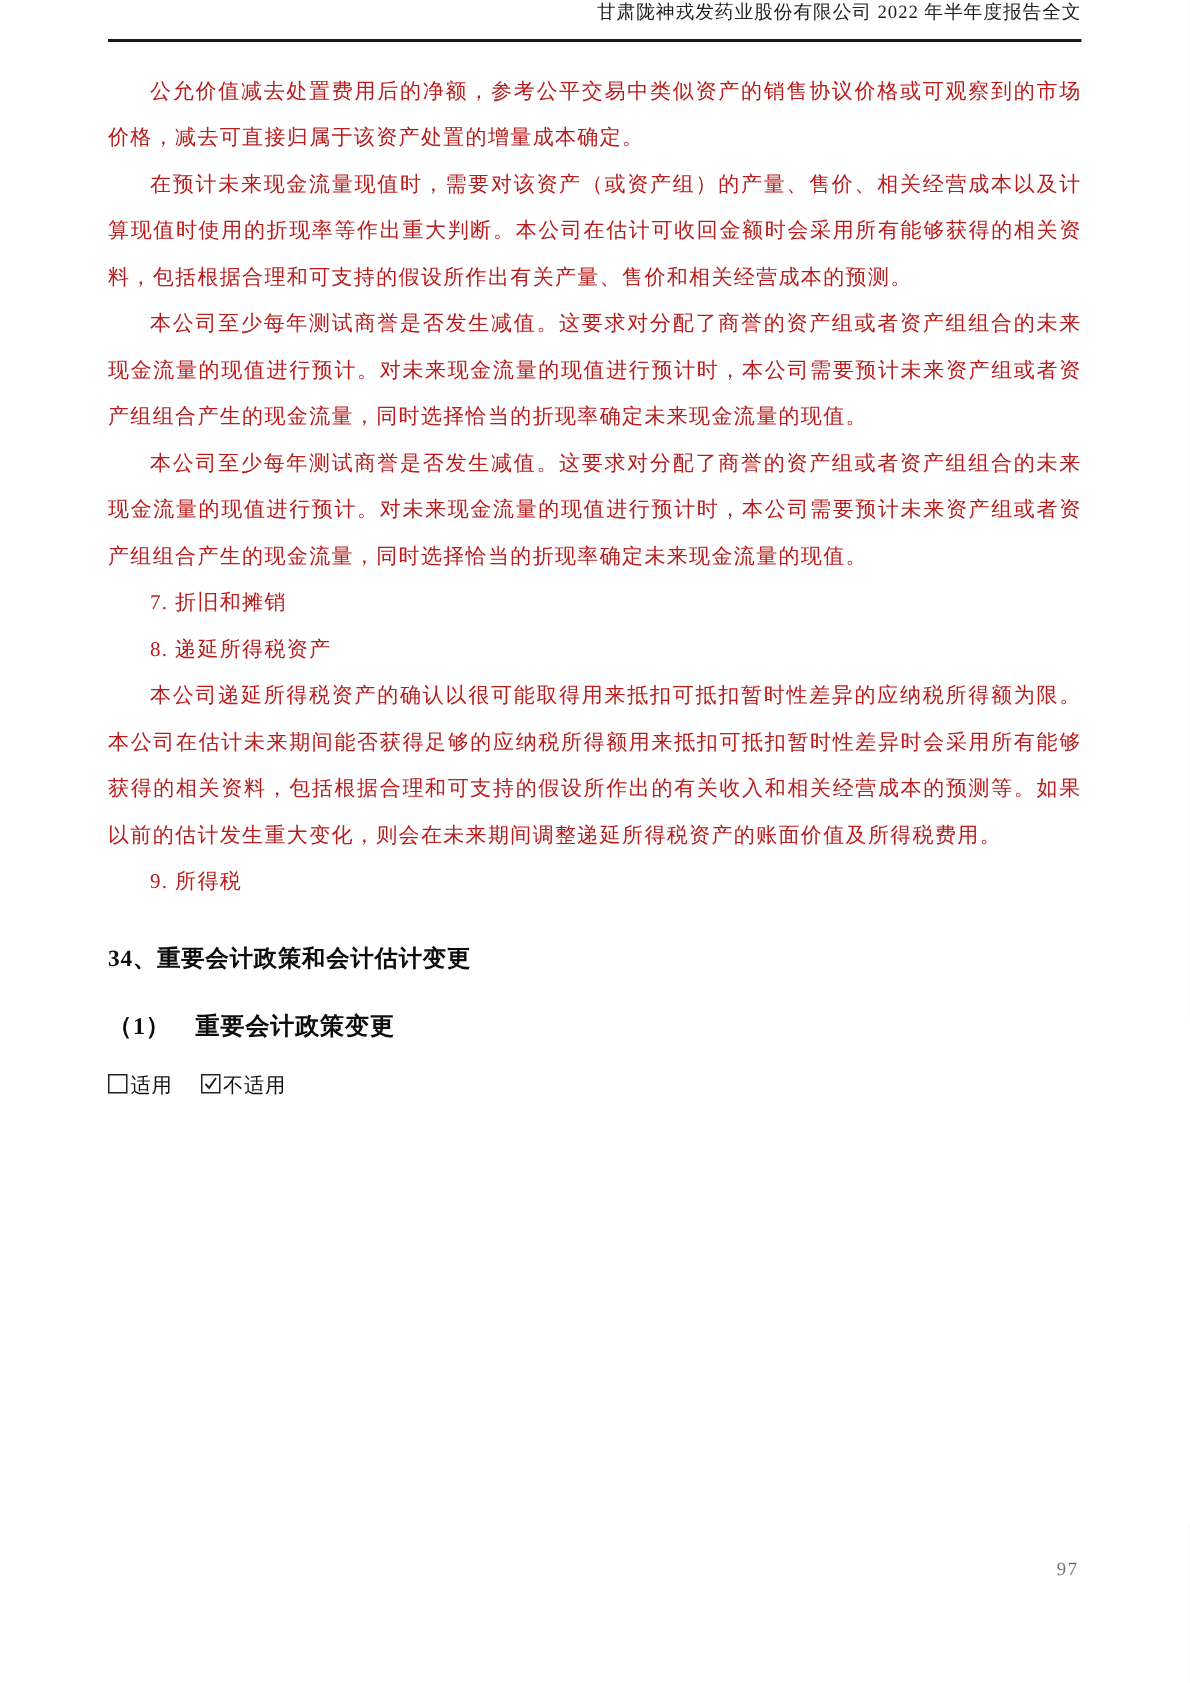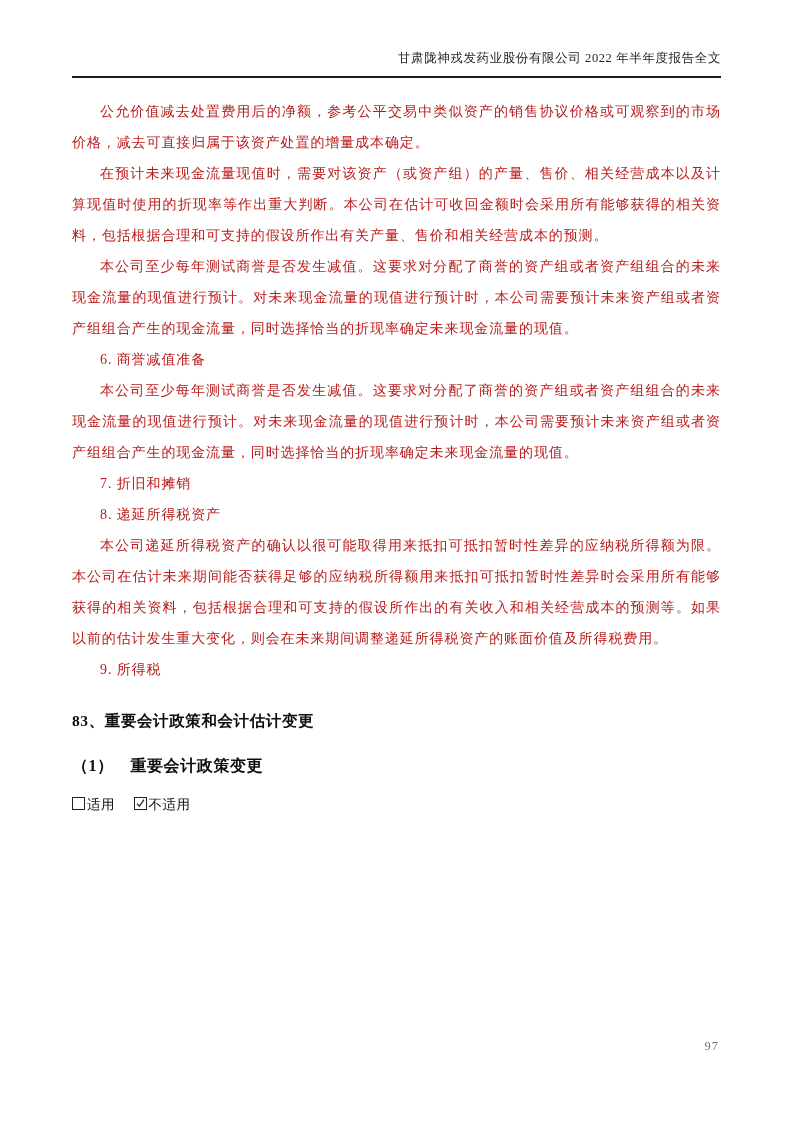--- a/index.html
+++ b/index.html
@@ -8,21 +8,20 @@
     position:relative;
     width:793px; height:1122px;
     margin:0 auto;
     background:#ffffff;
     font-family:"Liberation Serif","DejaVu Serif",serif;
     color:#111111;
     overflow:hidden;
   }
   .margins { margin:0 72px; }
   .header-row {
-    padding-top:50px;
     padding-bottom:9px;
     text-align:right;
     font-size:12.5px;
     letter-spacing:0.6px;
     border-bottom:2px solid #1a1a1a;
     color:#1f1f1f;
   }
   .body-text {
     margin-top:18px;
     font-size:14px;
@@ -86,29 +85,28 @@
   <div class="margins">
 
     <div class="header-row">
       <span>甘肃陇神戎发药业股份有限公司 2022 年半年度报告全文</span>
     </div>
 
     <div class="body-text">
       <p class="para">公允价值减去处置费用后的净额，参考公平交易中类似资产的销售协议价格或可观察到的市场价格，减去可直接归属于该资产处置的增量成本确定。</p>
       <p class="para">在预计未来现金流量现值时，需要对该资产（或资产组）的产量、售价、相关经营成本以及计算现值时使用的折现率等作出重大判断。本公司在估计可收回金额时会采用所有能够获得的相关资料，包括根据合理和可支持的假设所作出有关产量、售价和相关经营成本的预测。</p>
       <p class="para">本公司至少每年测试商誉是否发生减值。这要求对分配了商誉的资产组或者资产组组合的未来现金流量的现值进行预计。对未来现金流量的现值进行预计时，本公司需要预计未来资产组或者资产组组合产生的现金流量，同时选择恰当的折现率确定未来现金流量的现值。</p>
-      <p class="h-num">6. 商誉减值准备</p>
       <p class="para">本公司至少每年测试商誉是否发生减值。这要求对分配了商誉的资产组或者资产组组合的未来现金流量的现值进行预计。对未来现金流量的现值进行预计时，本公司需要预计未来资产组或者资产组组合产生的现金流量，同时选择恰当的折现率确定未来现金流量的现值。</p>
       <p class="h-num">7. 折旧和摊销</p>
       <p class="h-num">8. 递延所得税资产</p>
       <p class="para">本公司递延所得税资产的确认以很可能取得用来抵扣可抵扣暂时性差异的应纳税所得额为限。本公司在估计未来期间能否获得足够的应纳税所得额用来抵扣可抵扣暂时性差异时会采用所有能够获得的相关资料，包括根据合理和可支持的假设所作出的有关收入和相关经营成本的预测等。如果以前的估计发生重大变化，则会在未来期间调整递延所得税资产的账面价值及所得税费用。</p>
       <p class="h-num">9. 所得税</p>
     </div>
 
-    <h2 class="sec-heading">83、重要会计政策和会计估计变更</h2>
+    <h2 class="sec-heading">34、重要会计政策和会计估计变更</h2>
 
     <h3 class="sub-heading">（1）　重要会计政策变更</h3>
 
     <div class="cb-line">
       <span class="cb-item"><span class="cb-box"></span><span>适用</span></span>
       <span class="cb-item"><span class="cb-box"><svg viewBox="0 0 12 12" aria-hidden="true">
               <path d="M2.2 6.2 L4.8 9 L9.8 1.8" stroke="#222" fill="none" stroke-width="1.4"></path>
             </svg></span><span>不适用</span></span>
     </div>
 

